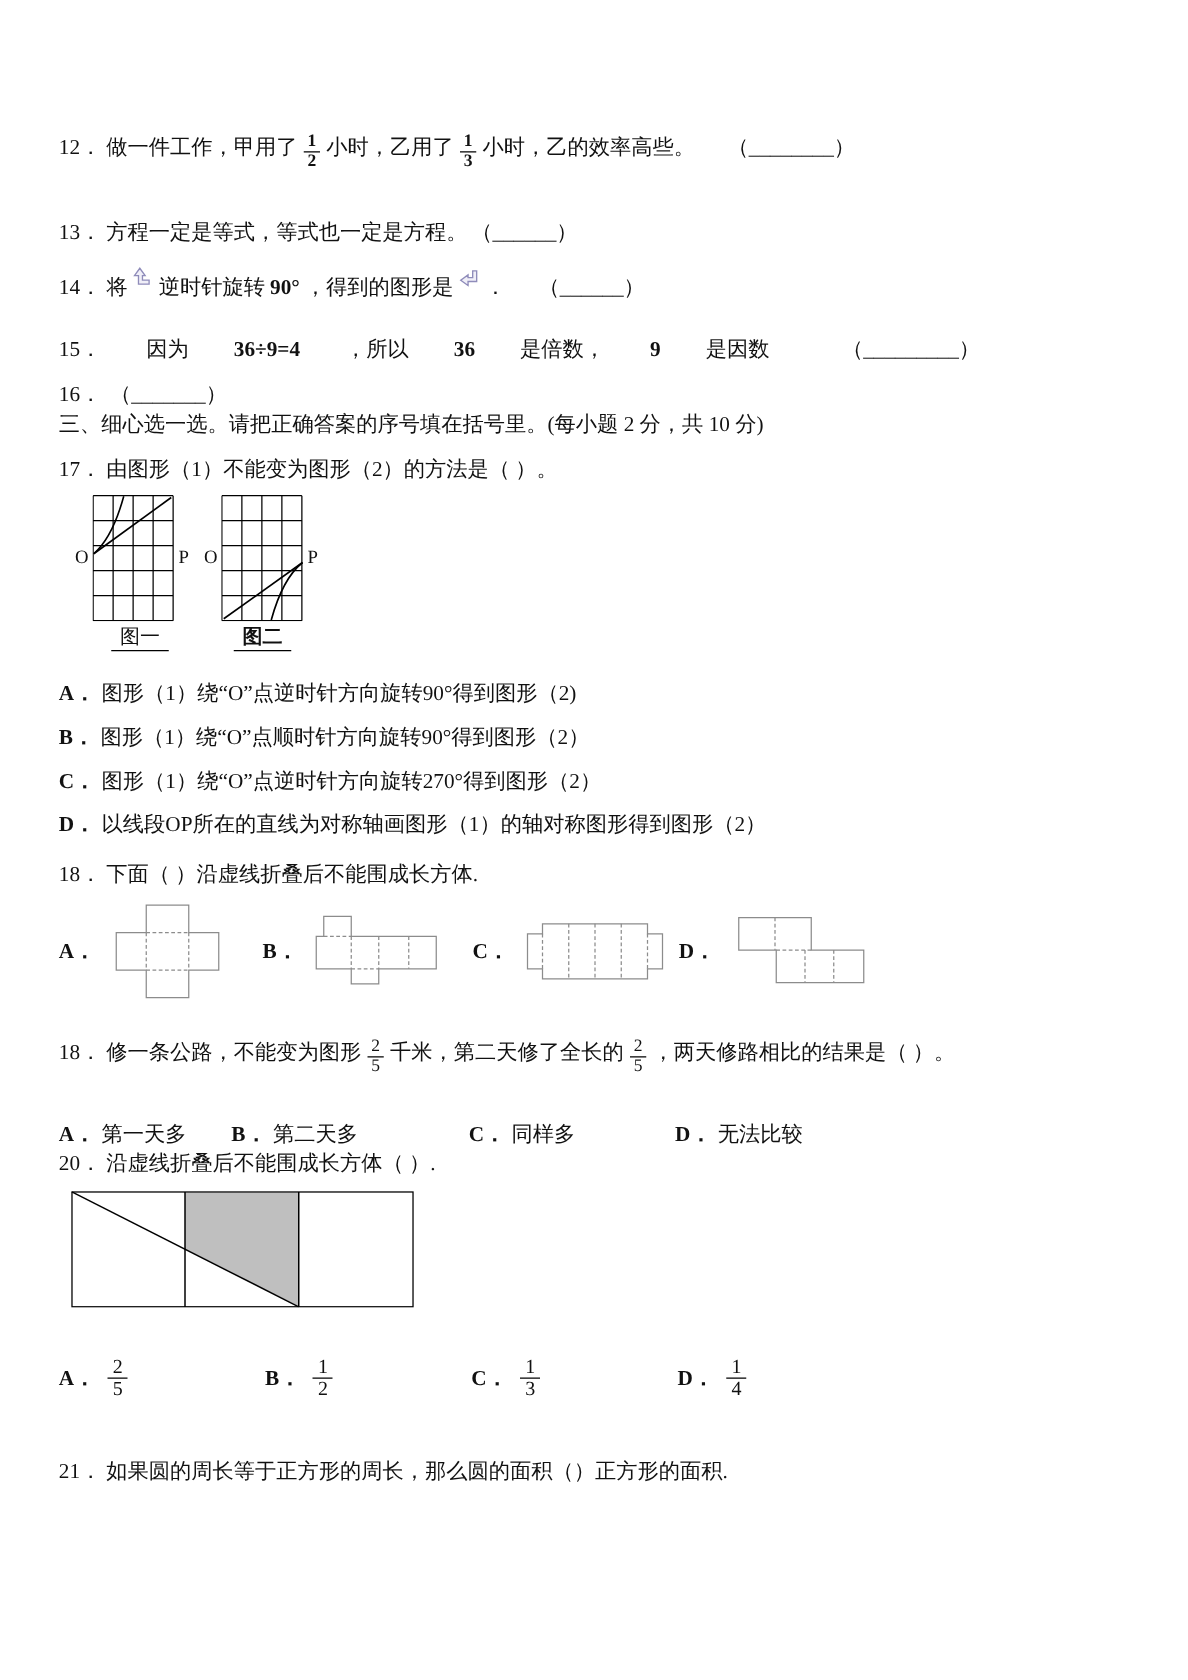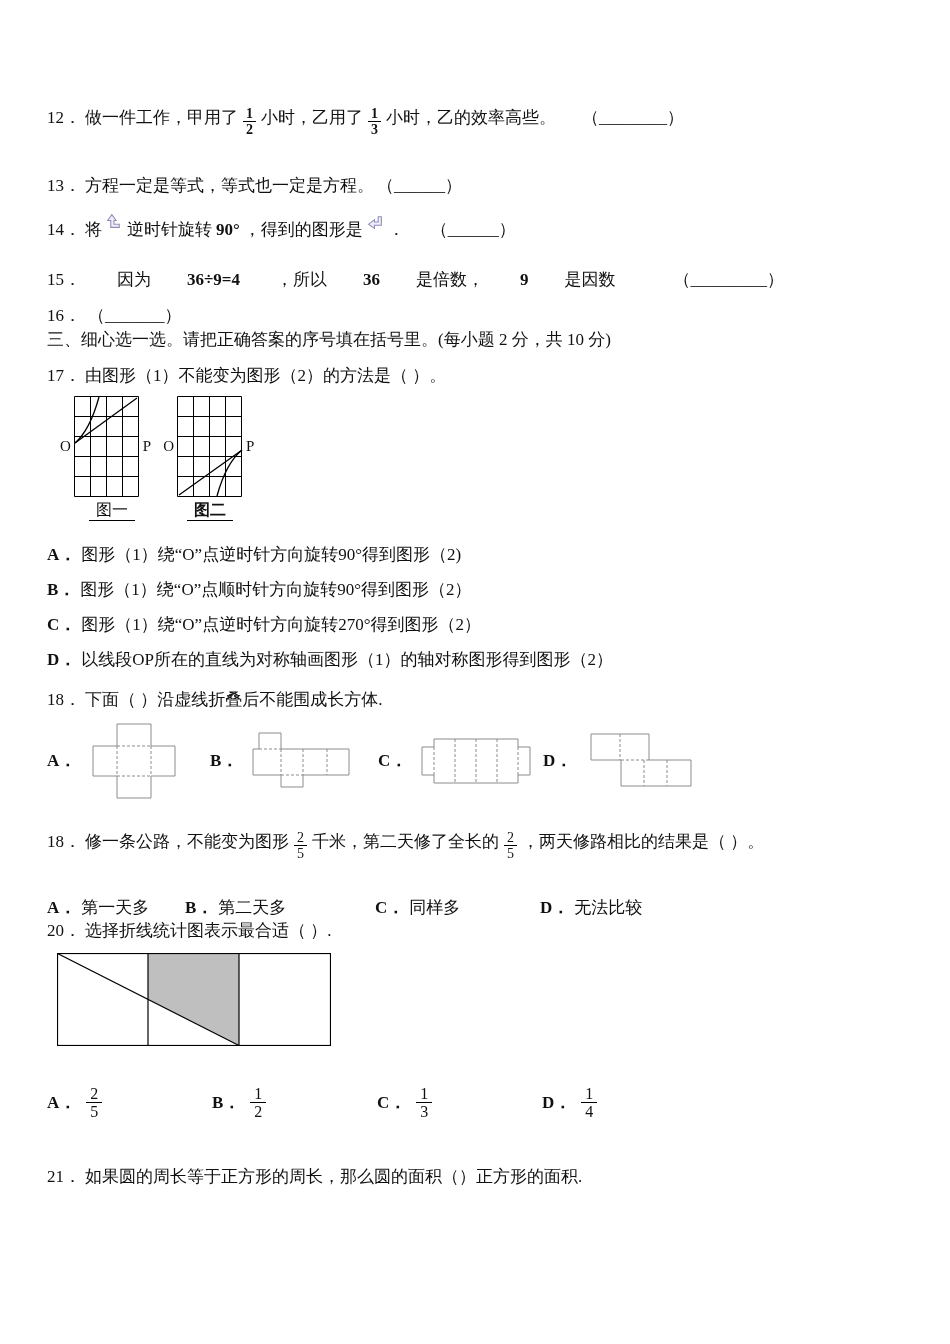--- a/index.html
+++ b/index.html
@@ -251,21 +251,21 @@
       <span>同样多</span>
     </span>
     <span class="optgroup">
       <span class="optk">D．</span>
       <span>无法比较</span>
     </span>
   </div>
 
   <div class="line m-q20">
     <span class="qno">20．</span>
-    <span>选择折线统计图表示最合适（  ）.</span>
+    <span>沿虚线折叠后不能围成长方体（  ）.</span>
   </div>
 
   <div class="fig20 m-fig20">
     <svg width="274" height="93" viewBox="0 0 274 93">
       <polygon points="91,1 182,1 182,92 91,46" fill="#bfbfbf"></polygon>
       <rect x="0.5" y="0.5" width="273" height="92" fill="none" stroke="#000" stroke-width="1.2"></rect>
       <path d="M91,0.5 V92.5 M182,0.5 V92.5" stroke="#000" stroke-width="1.2" fill="none"></path>
       <line x1="0.5" y1="0.5" x2="182" y2="92.5" stroke="#000" stroke-width="1.2"></line>
     </svg>
   </div>

